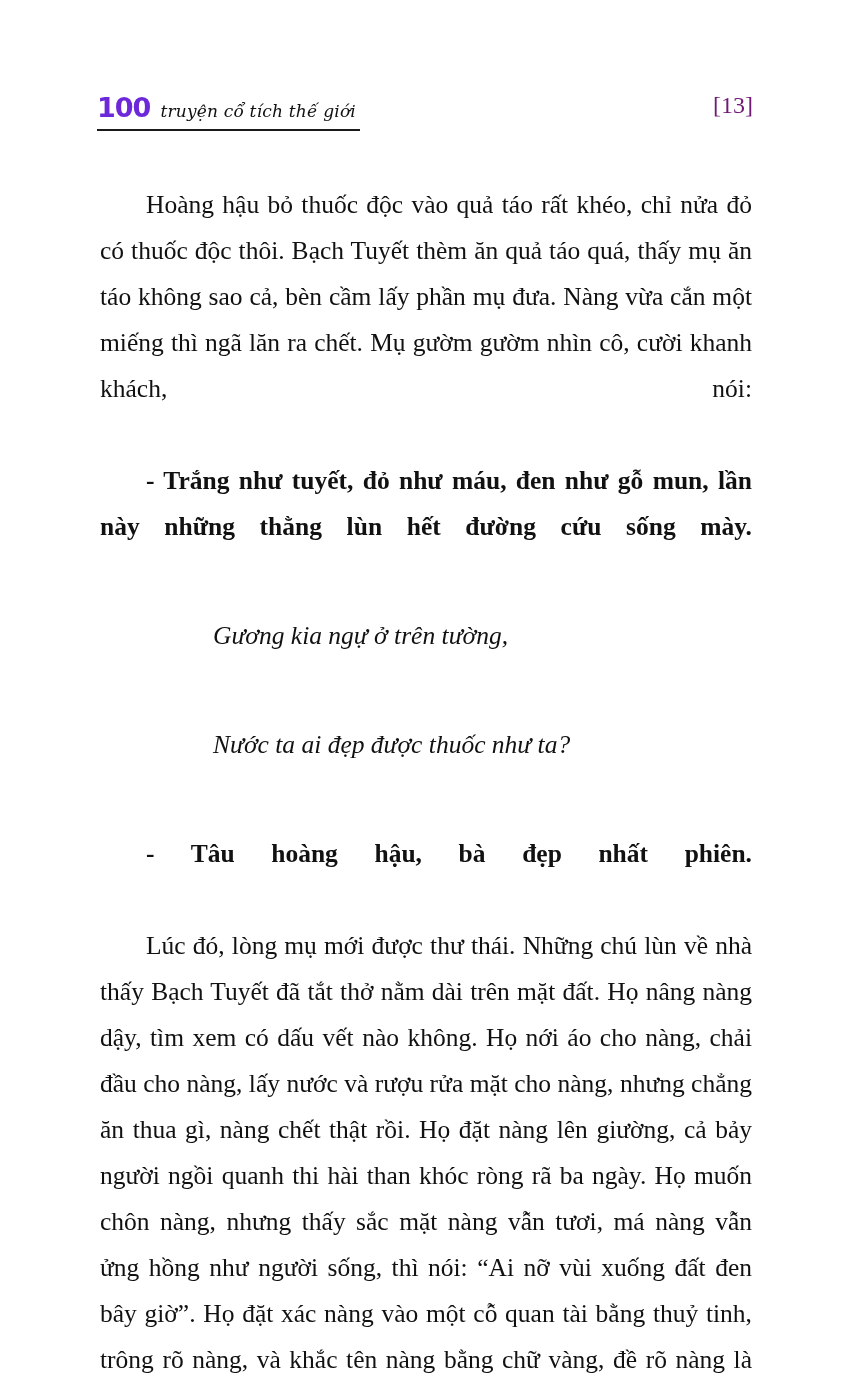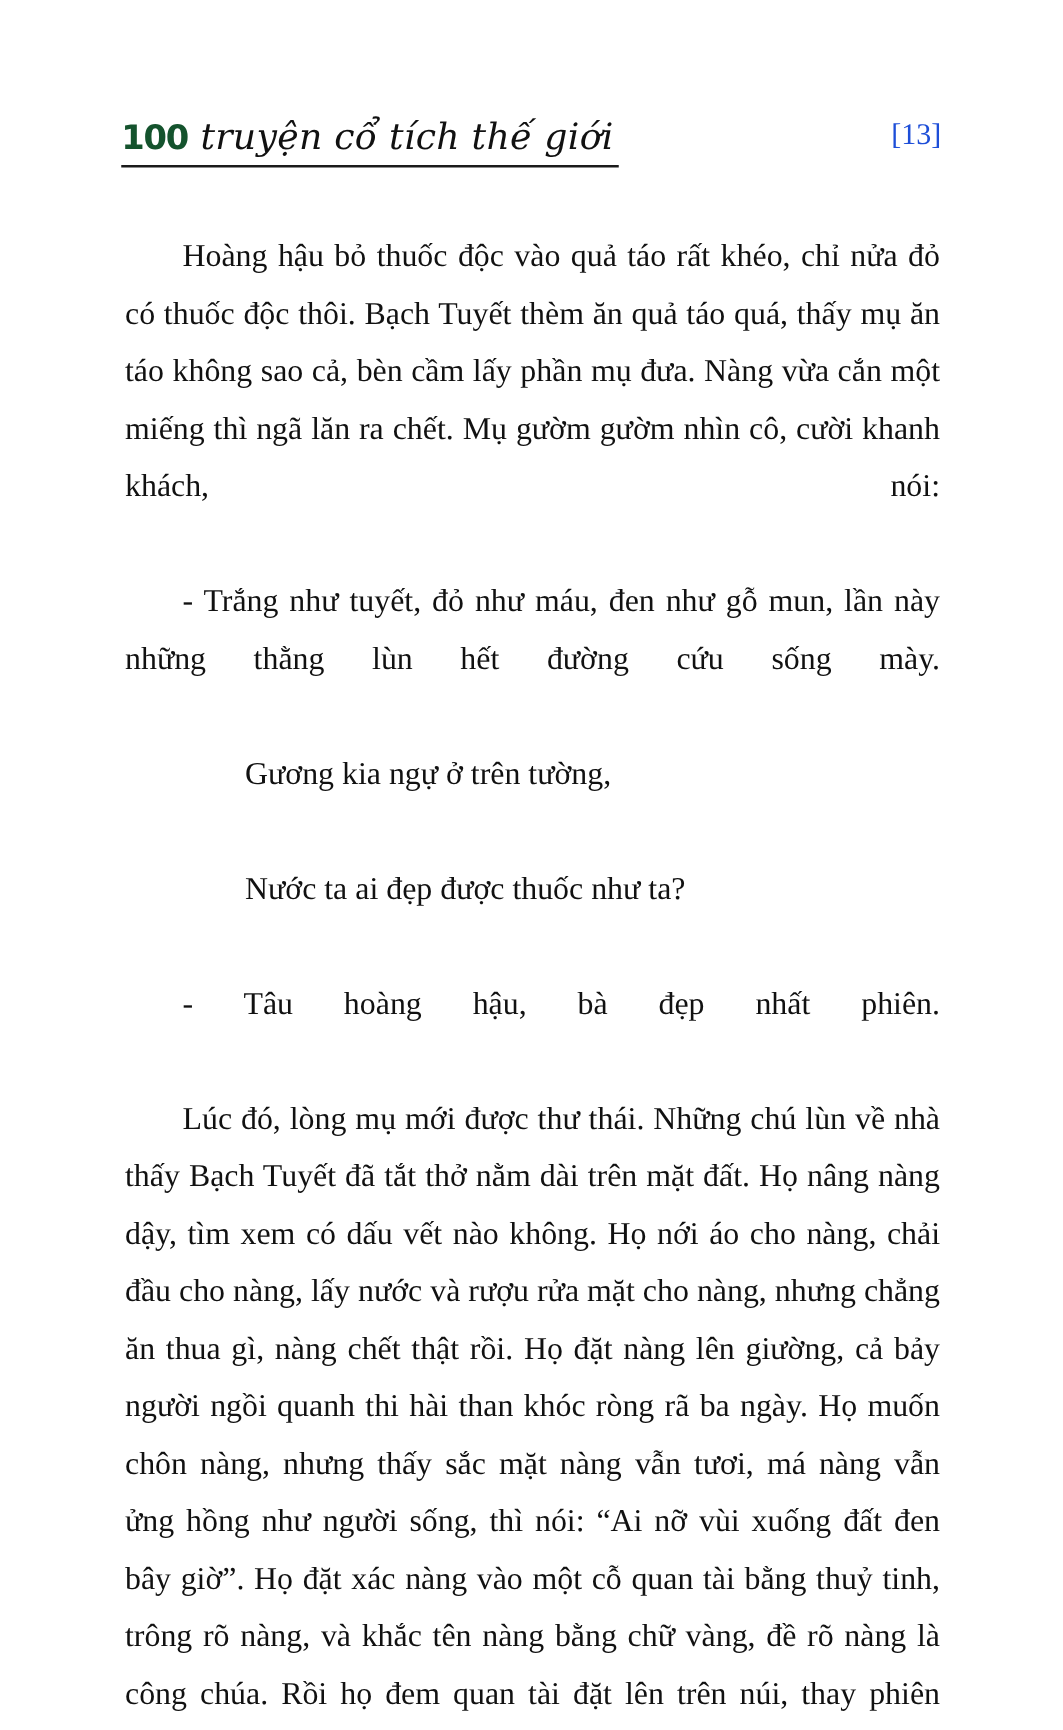--- a/index.html
+++ b/index.html
@@ -47,35 +47,35 @@
     border-bottom: 2px solid #1a1a1a;
     padding-bottom: 6px;
     padding-right: 4px;
   }
 
   .header-number {
     font-family: "DejaVu Sans", sans-serif;
     font-weight: bold;
     font-size: 27px;
     letter-spacing: -1px;
-    color: #14532d;
+    color: #6d28d9;
   }
 
   .header-title {
     font-family: "DejaVu Serif", serif;
     font-style: italic;
-    font-size: 29px;
+    font-size: 17px;
     color: #111111;
     letter-spacing: 0.2px;
   }
 
   .header-page {
     font-family: "Liberation Serif", serif;
     font-size: 24px;
-    color: #1d4ed8;
+    color: #701a75;
     position: relative;
     top: -4px;
   }
 
   .body-text {
     position: absolute;
     left: 100px;
     top: 182px;
     width: 652px;
     font-size: 25.5px;
@@ -85,26 +85,28 @@
     color: #111111;
   }
 
   .para {
     margin: 0 0 0 0;
     text-indent: 46px;
   }
 
   .para.dash {
     text-indent: 46px;
+    font-weight: bold;
   }
 
   .verse {
-    margin: 0;
+    margin: 17px;
     text-indent: 0;
     padding-left: 96px;
+    font-style: italic;
     text-align: left;
   }
 
   
   .para::after,
   .verse::after {
     content: "";
     display: inline-block;
     width: 100%;
   }

